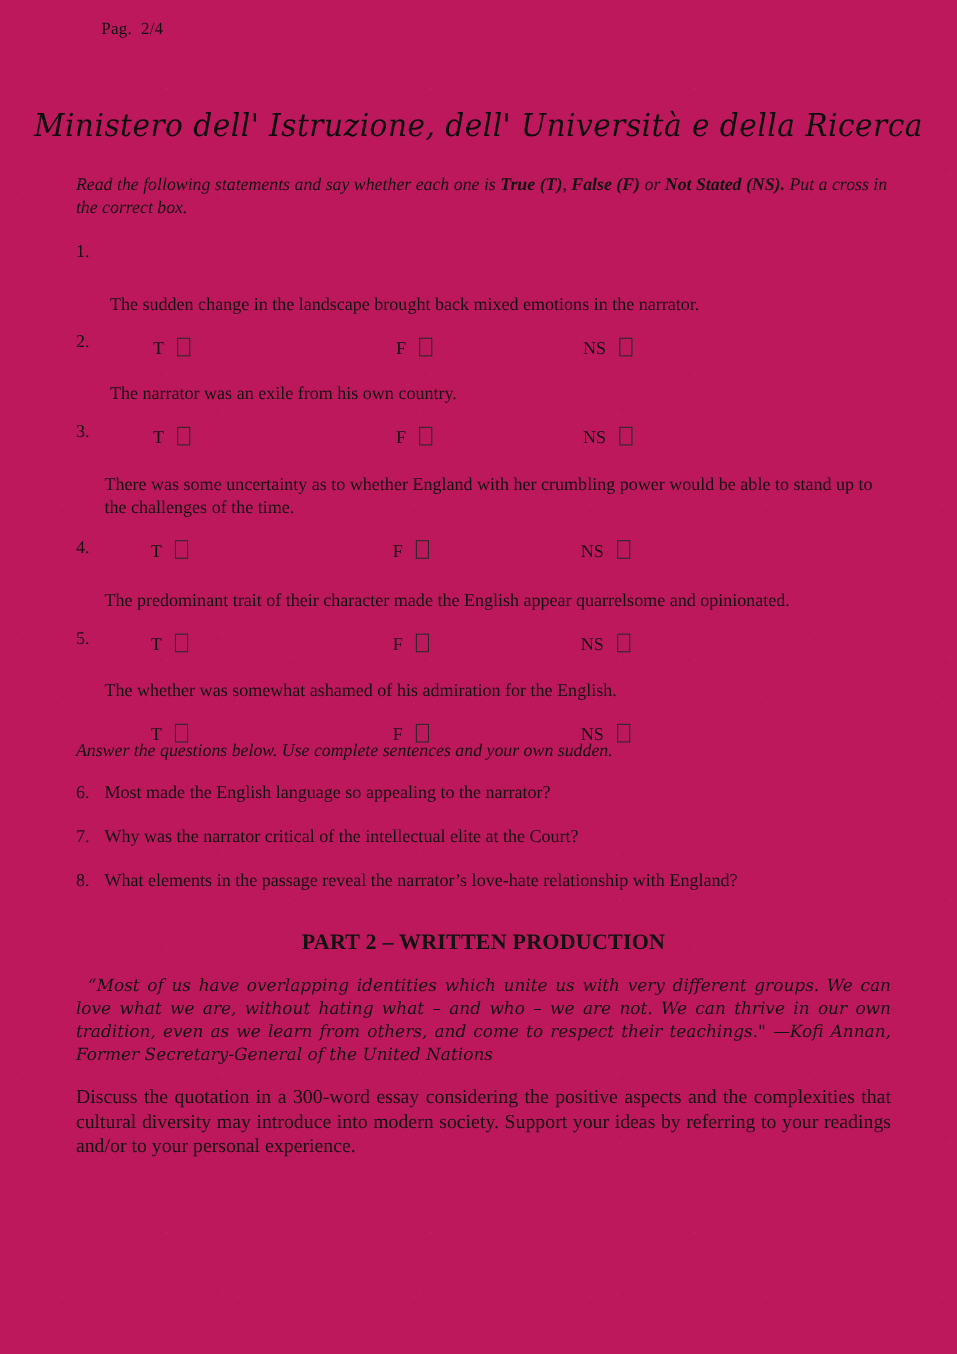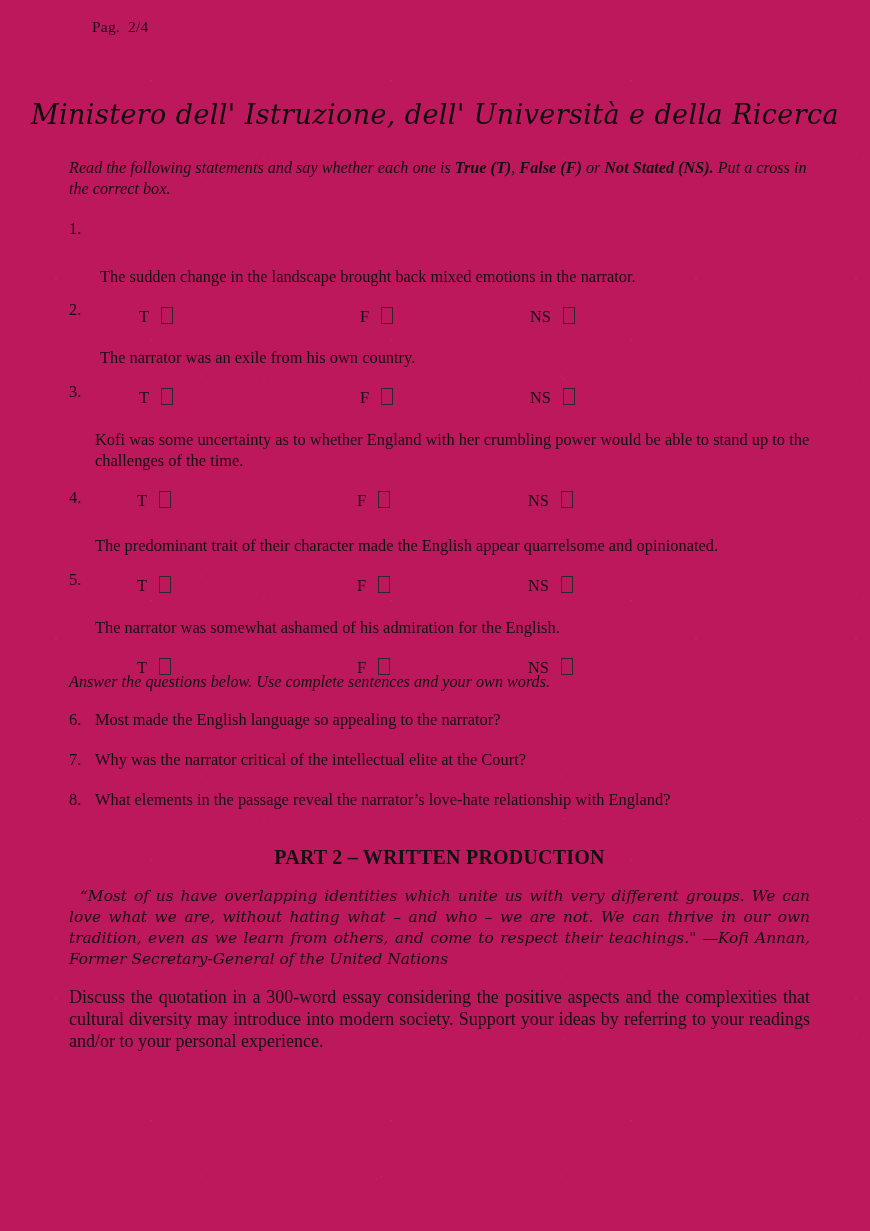--- a/index.html
+++ b/index.html
@@ -215,21 +215,21 @@
       <div class="tf-row" style="margin-top:20px">
         <span class="opt opt-t shift"><span class="lab">T</span><span class="box"></span></span>
         <span class="opt opt-f shift"><span class="lab">F</span><span class="box"></span></span>
         <span class="opt opt-ns shift"><span class="lab">NS</span><span class="box"></span></span>
       </div>
     </div>
 
     <div class="tf-item" style="top:381px">
       <div class="tf-q gap-narrow">
         <span class="num">3.</span>
-        <span class="txt">Kofi was some uncertainty as to whether England with her crumbling power would be able to stand up to the challenges of the time.</span>
+        <span class="txt">There was some uncertainty as to whether England with her crumbling power would be able to stand up to the challenges of the time.</span>
       </div>
       <div class="tf-row" style="margin-top:20px">
         <span class="opt opt-t"><span class="lab">T</span><span class="box"></span></span>
         <span class="opt opt-f"><span class="lab">F</span><span class="box"></span></span>
         <span class="opt opt-ns"><span class="lab">NS</span><span class="box"></span></span>
       </div>
     </div>
 
     <div class="tf-item" style="top:487px">
       <div class="tf-q gap-narrow">
@@ -239,30 +239,30 @@
       <div class="tf-row" style="margin-top:20px">
         <span class="opt opt-t"><span class="lab">T</span><span class="box"></span></span>
         <span class="opt opt-f"><span class="lab">F</span><span class="box"></span></span>
         <span class="opt opt-ns"><span class="lab">NS</span><span class="box"></span></span>
       </div>
     </div>
 
     <div class="tf-item" style="top:569px">
       <div class="tf-q gap-narrow">
         <span class="num">5.</span>
-        <span class="txt">The narrator was somewhat ashamed of his admiration for the English.</span>
+        <span class="txt">The whether was somewhat ashamed of his admiration for the English.</span>
       </div>
       <div class="tf-row" style="margin-top:20px">
         <span class="opt opt-t"><span class="lab">T</span><span class="box"></span></span>
         <span class="opt opt-f"><span class="lab">F</span><span class="box"></span></span>
         <span class="opt opt-ns"><span class="lab">NS</span><span class="box"></span></span>
       </div>
     </div>
 
-    <div class="instruction" style="position:absolute; top:672px; left:0; width:741px;">Answer the questions below. Use complete sentences and your own words.</div>
+    <div class="instruction" style="position:absolute; top:672px; left:0; width:741px;">Answer the questions below. Use complete sentences and your own sudden.</div>
 
     <div class="oq" style="top:709px">
       <span class="num">6.</span>
       <span class="txt">Most made the English language so appealing to the narrator?</span>
     </div>
     <div class="oq" style="top:749px">
       <span class="num">7.</span>
       <span class="txt">Why was the narrator critical of the intellectual elite at the Court?</span>
     </div>
     <div class="oq" style="top:789px">

